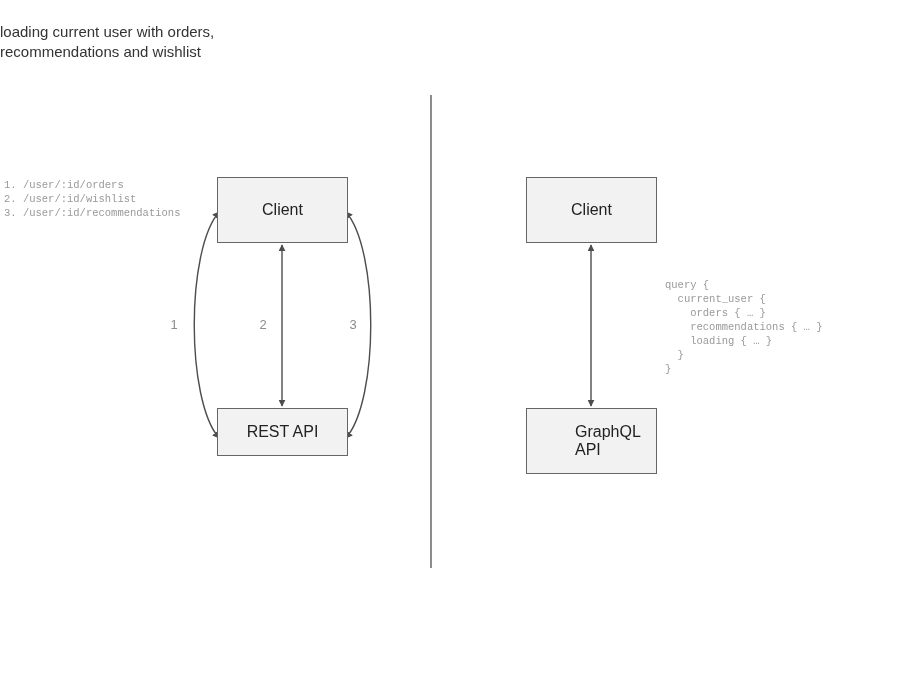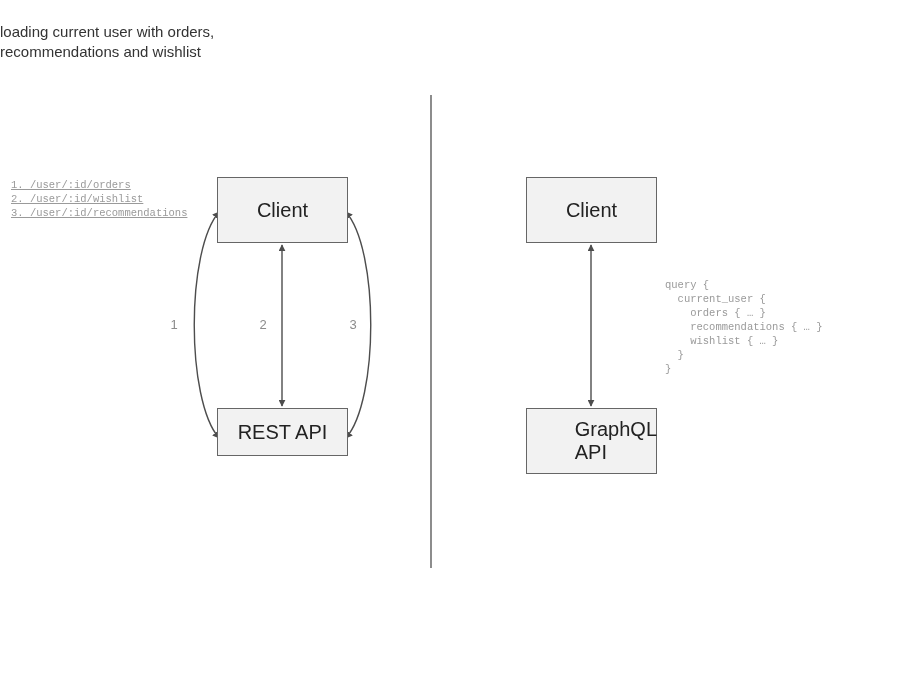--- a/index.html
+++ b/index.html
@@ -34,37 +34,37 @@
     white-space: pre-line;
   }
   .node {
     position: absolute;
     box-sizing: border-box;
     background: #f2f2f2;
     border: 1px solid #666666;
     display: flex;
     align-items: center;
     justify-content: center;
-    font-size: 20px;
+    font-size: 16px;
     color: #222222;
   }
   #node-client-rest  { left: 217px; top: 177px; width: 131px; height: 66px; }
   #node-rest-api     { left: 217px; top: 408px; width: 131px; height: 48px; }
   #node-client-gql   { left: 526px; top: 177px; width: 131px; height: 66px; }
   #node-graphql-api  { left: 526px; top: 408px; width: 131px; height: 66px; padding-left: 48px; }
 
   .mono-block {
     position: absolute;
     font-family: "Liberation Mono", "DejaVu Sans Mono", monospace;
     font-size: 10.5px;
     line-height: 14px;
     color: #9a9a9a;
     white-space: pre;
   }
-  #rest-endpoints { left: 11px; top: 178px; text-decoration: underline; }
+  #rest-endpoints { left: 4px; top: 178px; }
   #graphql-query  { left: 665px; top: 278px; }
 
   .edge-label {
     position: absolute;
     font-size: 13px;
     color: #8c8c8c;
     text-align: center;
     width: 20px;
   }
   #edge-label-1 { left: 164px; top: 317px; }
@@ -112,19 +112,19 @@
 </div>
 
 <div class="mono-block" id="rest-endpoints">1. /user/:id/orders
 2. /user/:id/wishlist
 3. /user/:id/recommendations</div>
 
 <div class="mono-block" id="graphql-query">query {
   current_user {
     orders { … }
     recommendations { … }
-    wishlist { … }
+    loading { … }
   }
 }</div>
 
 <div class="edge-label" id="edge-label-1">1</div>
 <div class="edge-label" id="edge-label-2">2</div>
 <div class="edge-label" id="edge-label-3">3</div>
 
 </body></html>

